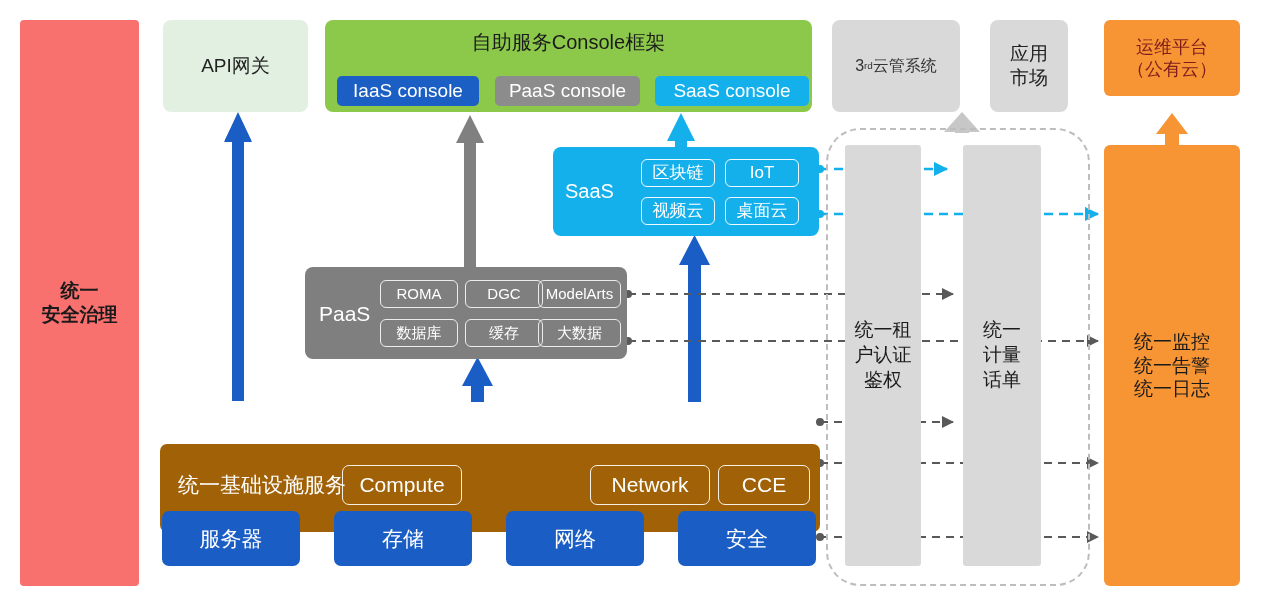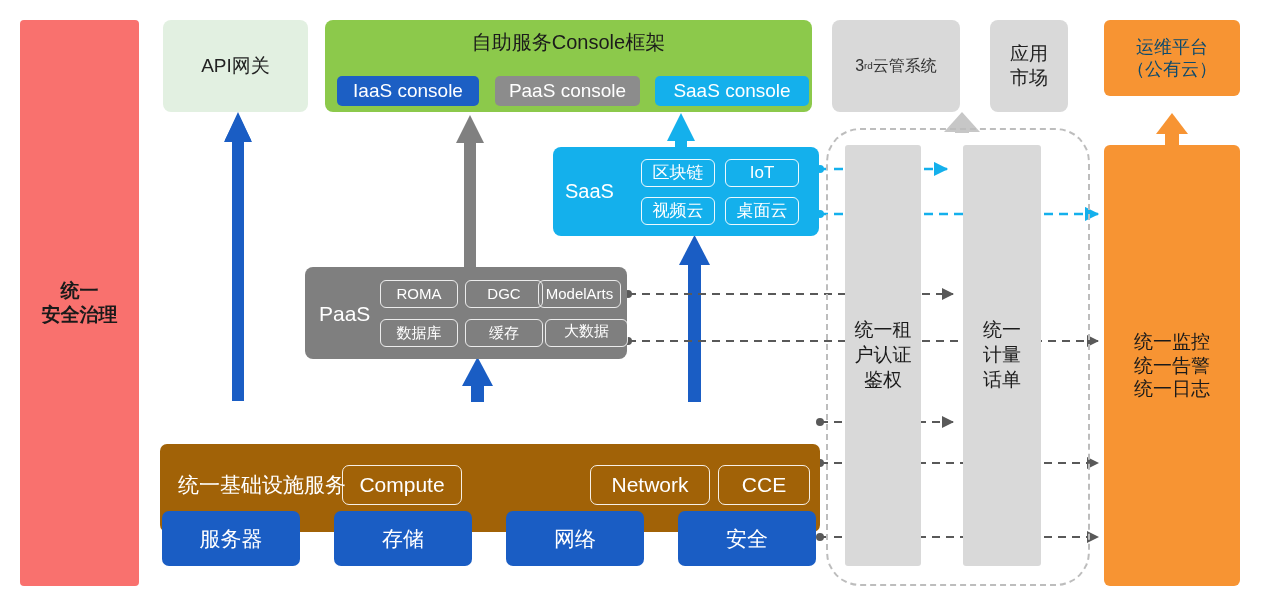--- a/index.html
+++ b/index.html
@@ -85,21 +85,21 @@
     left: 990px; top: 20px; width: 78px; height: 92px;
     background: #D9D9D9; border-radius: 8px;
     color: #222; font-size: 19px;
   }
   sup { font-size: 0.62em; vertical-align: super; }
 
   
   #ops-top {
     left: 1104px; top: 20px; width: 136px; height: 76px;
     background: #F79433; border-radius: 6px;
-    color: #0c4a6e; font-size: 18px;
+    color: #7f1d1d; font-size: 18px;
   }
   
   #ops-side {
     left: 1104px; top: 145px; width: 136px; height: 441px;
     background: #F79433; border-radius: 6px;
     color: #1a1a1a; font-size: 19px; font-weight: 400;
   }
 
   
   #saas {
@@ -140,21 +140,21 @@
     border: 1.6px solid rgba(255,255,255,.85);
     border-radius: 6px;
     display: flex; align-items: center; justify-content: center;
     color: #fff; font-size: 15px;
   }
   #pc-roma  { left: 75px;  top: 13px; }
   #pc-dgc   { left: 160px; top: 13px; }
   #pc-ma    { left: 233px; top: 13px; width: 81px; }
   #pc-db    { left: 75px;  top: 52px; }
   #pc-cache { left: 160px; top: 52px; }
-  #pc-bd    { left: 240px; top: 52px; width: 81px; font-family: Liberation Mono, monospace; }
+  #pc-bd    { left: 233px; top: 52px; width: 81px; }
 
   
   #infra {
     left: 160px; top: 400px; width: 660px; height: 88px;
     background: #a16207; border-radius: 7px;
     display: block;
     margin-top: 44px;
   }
   #infra-label {
     position: absolute; left: 18px; top: 28px;

